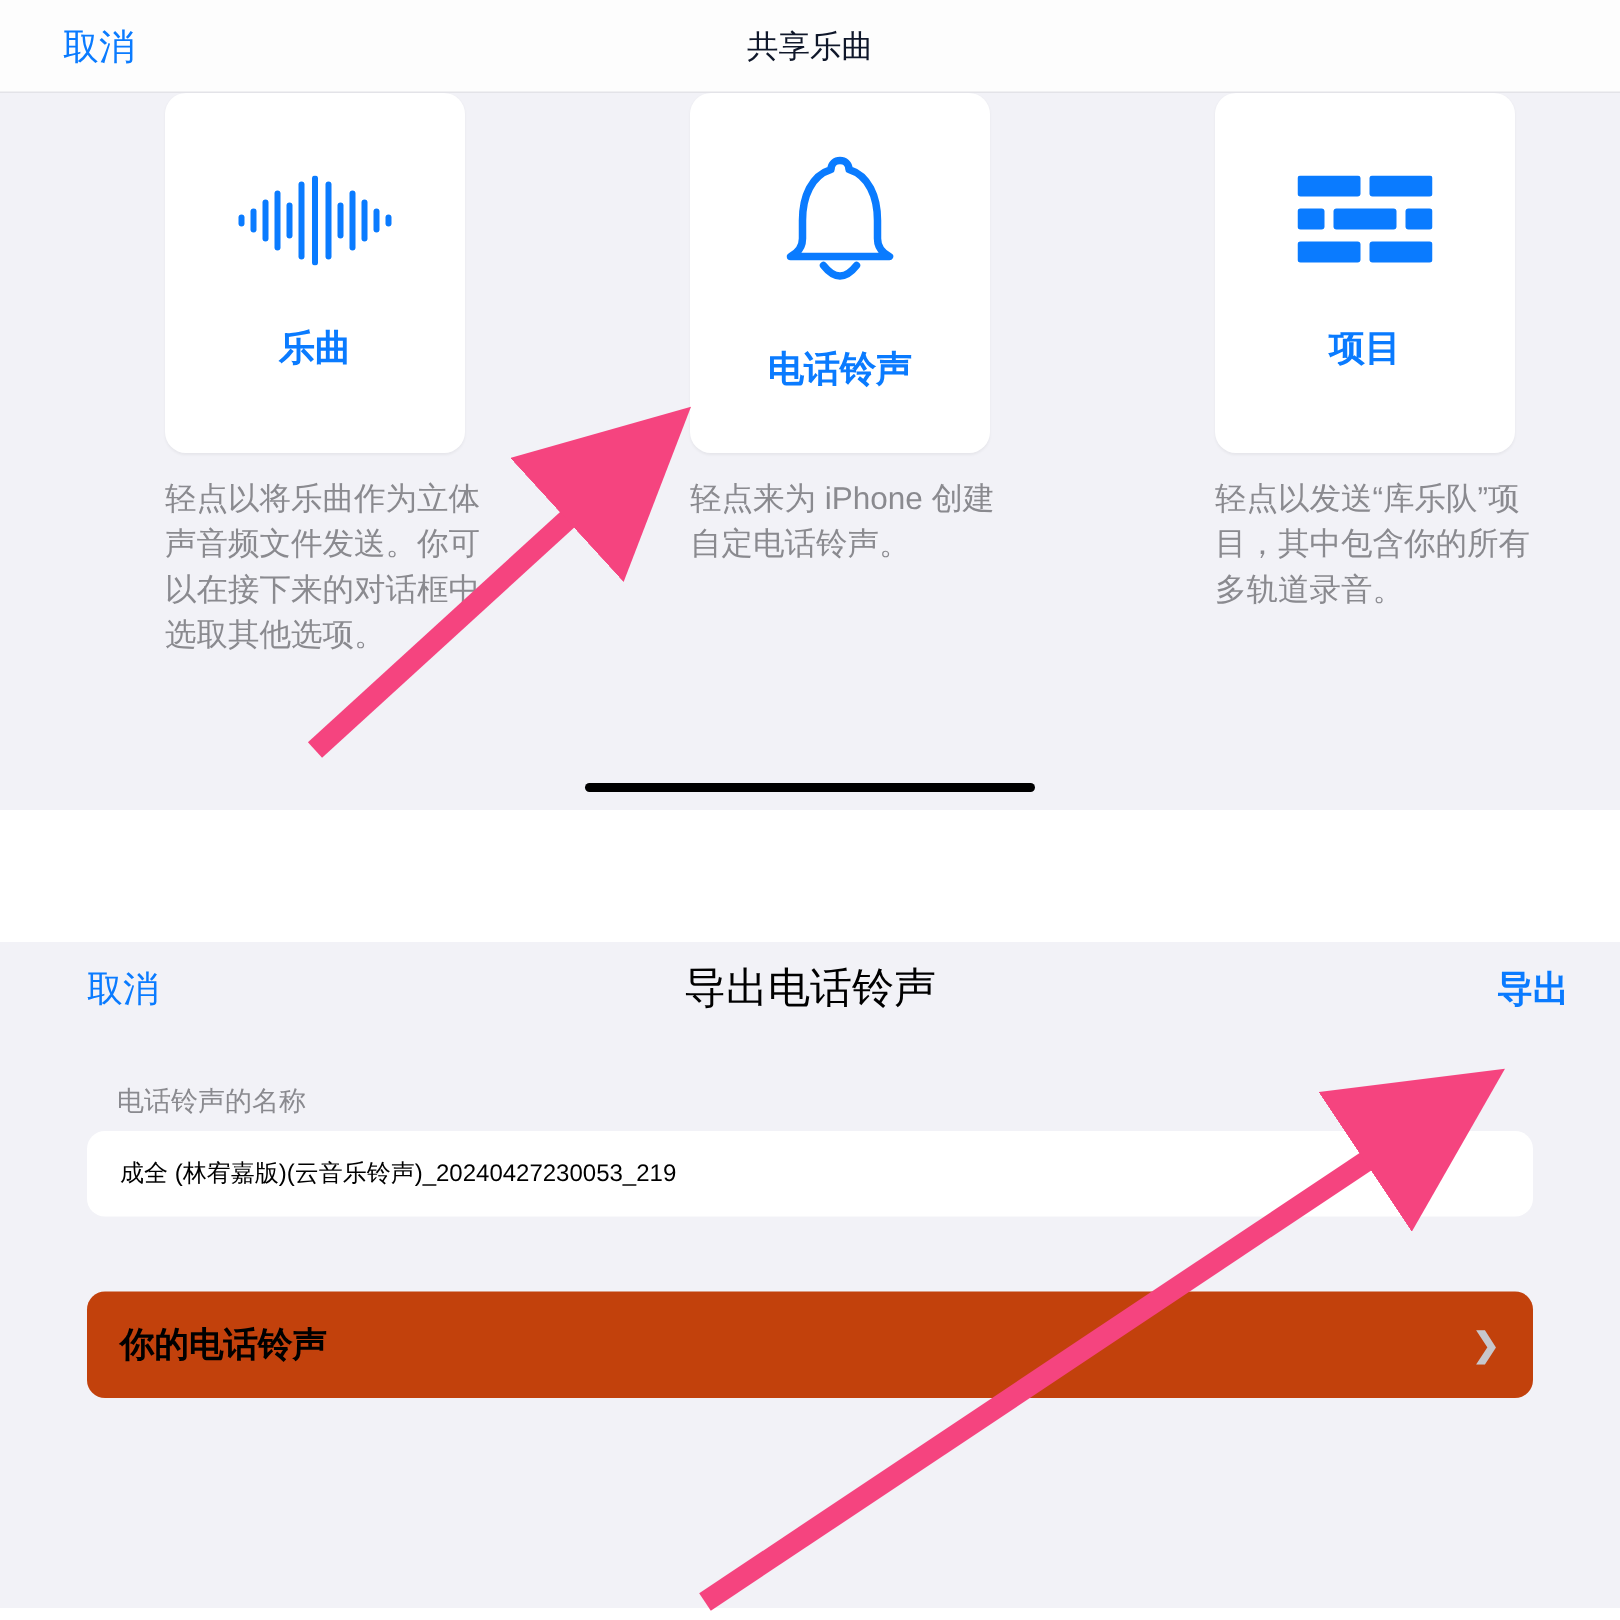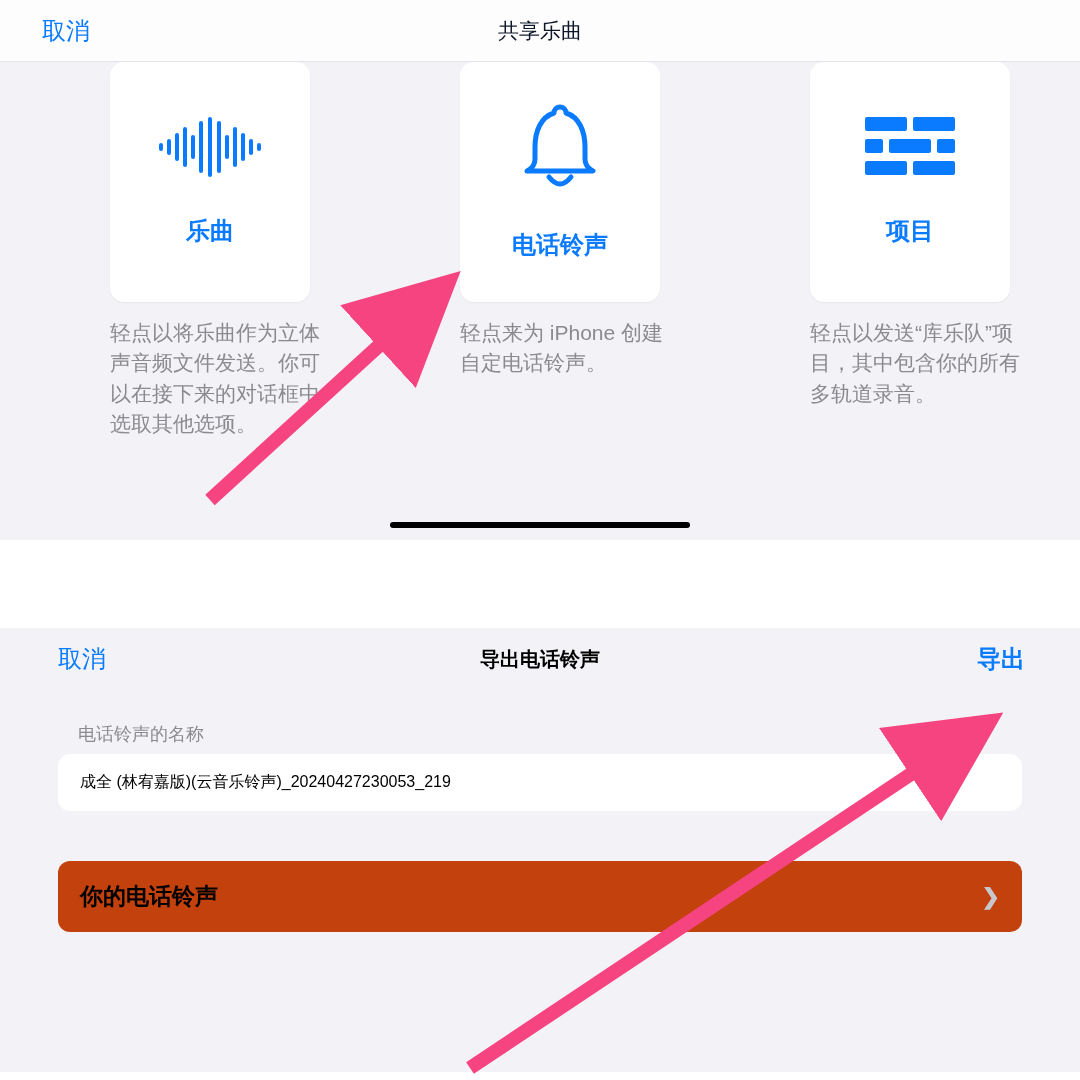--- a/index.html
+++ b/index.html
@@ -111,28 +111,28 @@
     justify-content: center;
     position: relative;
   }
   .nav-cancel2 {
     position: absolute;
     left: 58px;
     font-size: 24px;
     color: #0a7bff;
   }
   .nav-title2 {
-    font-size: 20px;
-    font-weight: 700;
+    font-size: 28px;
+    font-weight: 400;
     color: #000;
     text-align: center;
   }
   .nav-export {
     position: absolute;
-    right: 55px;
+    right: 34px;
     font-size: 24px;
     font-weight: 600;
     color: #0a7bff;
   }
   .field-label {
     font-size: 18px;
     color: #8a8a8f;
     padding: 32px 78px 8px;
   }
   .input-row {

